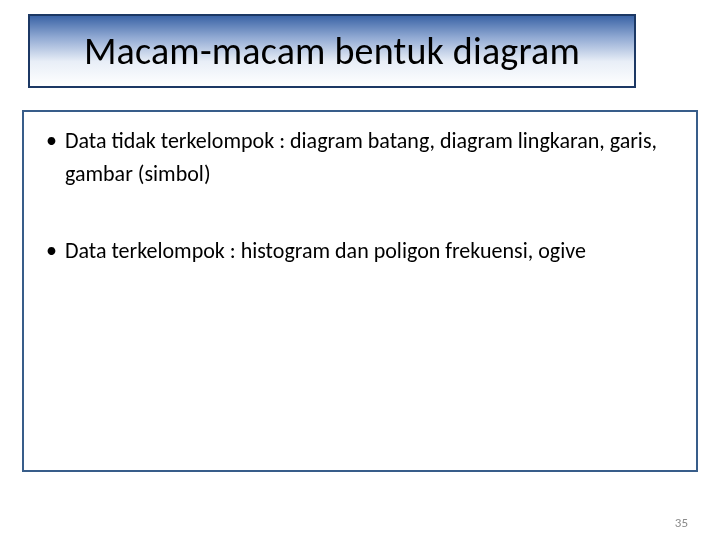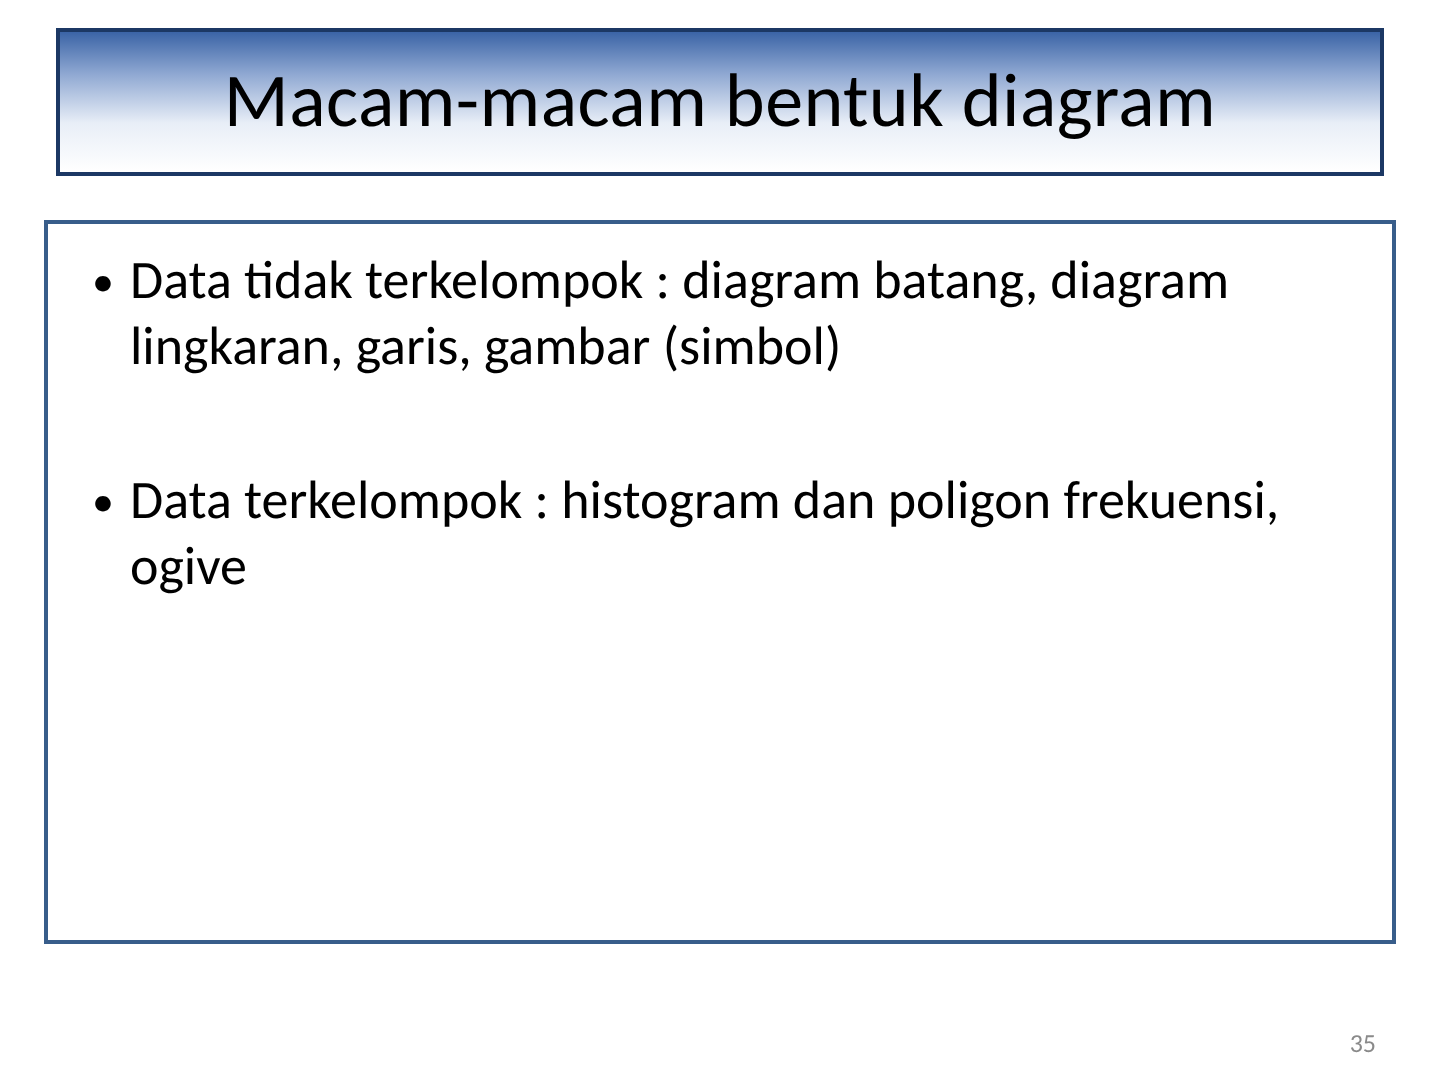--- a/index.html
+++ b/index.html
@@ -8,21 +8,21 @@
     height: 540px;
     background: #ffffff;
     font-family: Calibri, "Segoe UI", Arial, sans-serif;
     position: relative;
     overflow: hidden;
   }
   .title-box {
     position: absolute;
     left: 28px;
     top: 14px;
-    width: 664px;
+    width: 608px;
     height: 74px;
     border: 2px solid #1c3864;
     background: linear-gradient(to bottom, #3b64a6 0%, #8fa8d2 30%, #e8eef7 65%, #ffffff 100%);
     display: flex;
     align-items: center;
     justify-content: center;
   }
   .title-text {
     font-size: 38px;
     color: #000000;
@@ -45,21 +45,21 @@
     margin-bottom: 44px;
   }
   .bullet-dot {
     font-size: 22px;
     line-height: 34px;
     color: #000000;
     margin-right: 8px;
     flex-shrink: 0;
   }
   .bullet-text {
-    font-size: 27px;
+    font-size: 22px;
     line-height: 33px;
     color: #000000;
     font-weight: 400;
   }
   .page-number {
     position: absolute;
     right: 32px;
     bottom: 10px;
     font-size: 13px;
     color: #8a8a8a;

